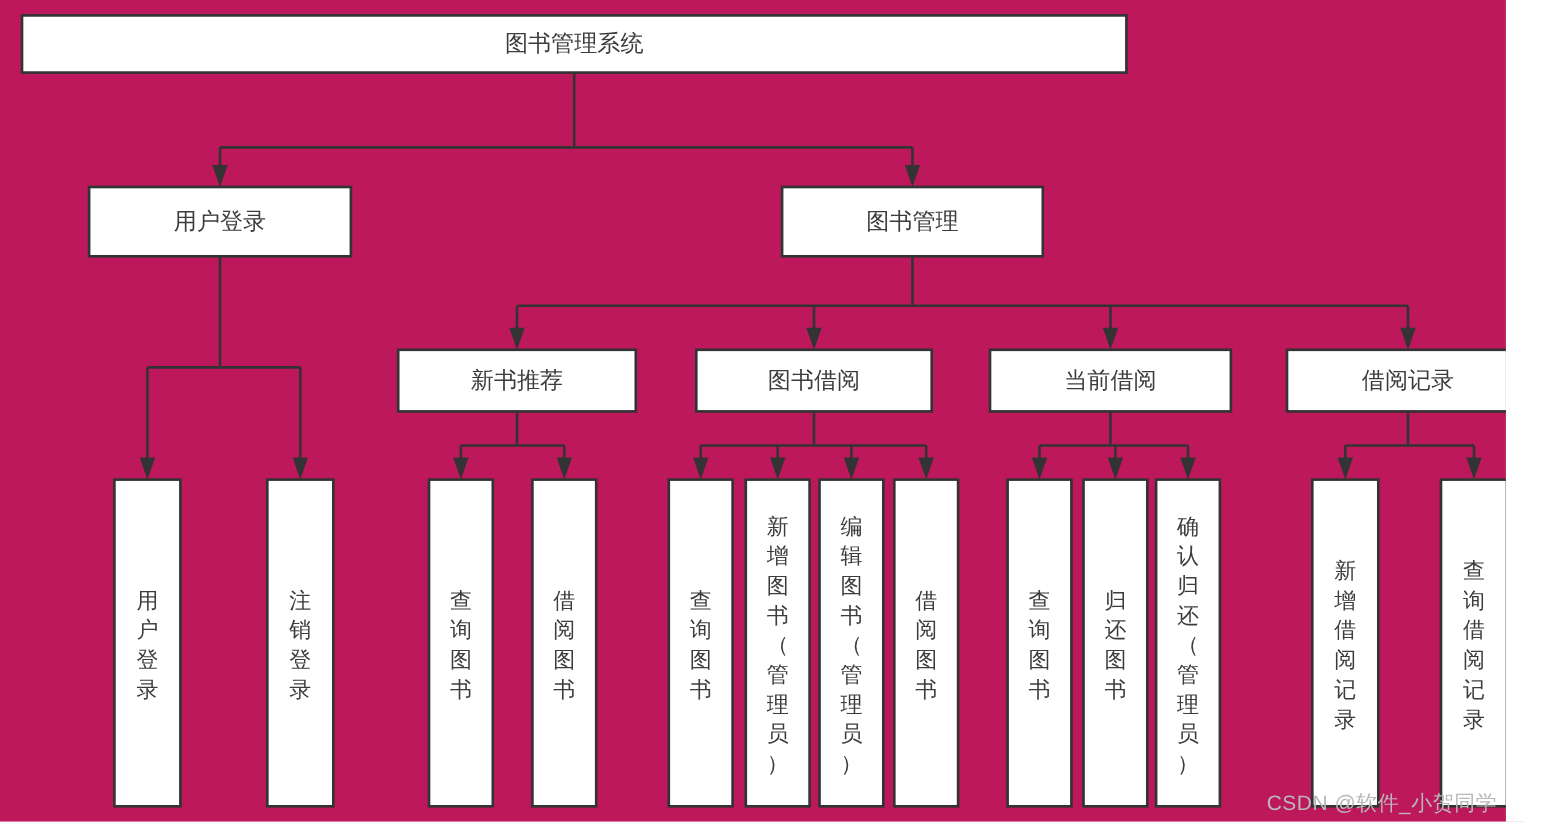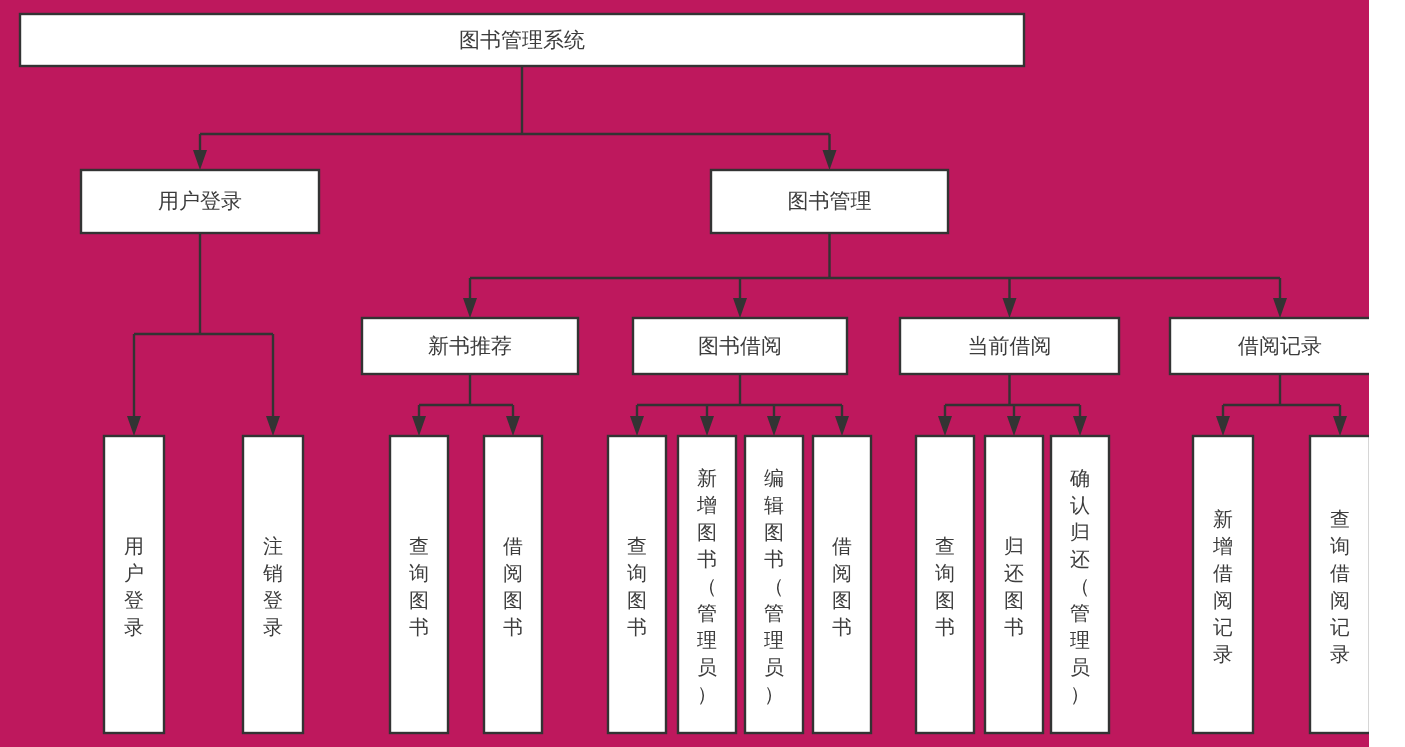--- a/index.html
+++ b/index.html
@@ -214,13 +214,14 @@
         <g>
           <rect x="1193" y="436" width="60" height="297" class="node-rect"></rect>
           <text x="1223" class="node-label-v"><tspan x="1223" y="525.5">新</tspan><tspan x="1223" y="552.5">增</tspan><tspan x="1223" y="579.5">借</tspan><tspan x="1223" y="606.5">阅</tspan><tspan x="1223" y="633.5">记</tspan><tspan x="1223" y="660.5">录</tspan></text>
         </g>
         <g>
           <rect x="1310" y="436" width="60" height="297" class="node-rect"></rect>
           <text x="1340" class="node-label-v"><tspan x="1340" y="525.5">查</tspan><tspan x="1340" y="552.5">询</tspan><tspan x="1340" y="579.5">借</tspan><tspan x="1340" y="606.5">阅</tspan><tspan x="1340" y="633.5">记</tspan><tspan x="1340" y="660.5">录</tspan></text>
         </g>
       </g>
   </svg>
+  <div class="watermark">CSDN @软件_小贺同学</div>
 </div>
 
 </body></html>

